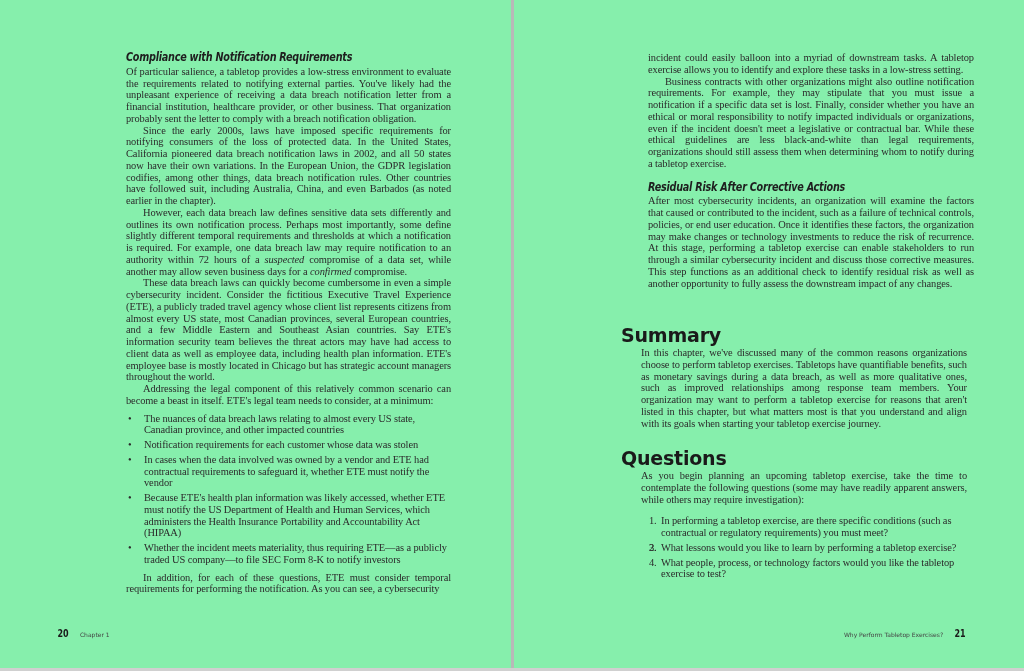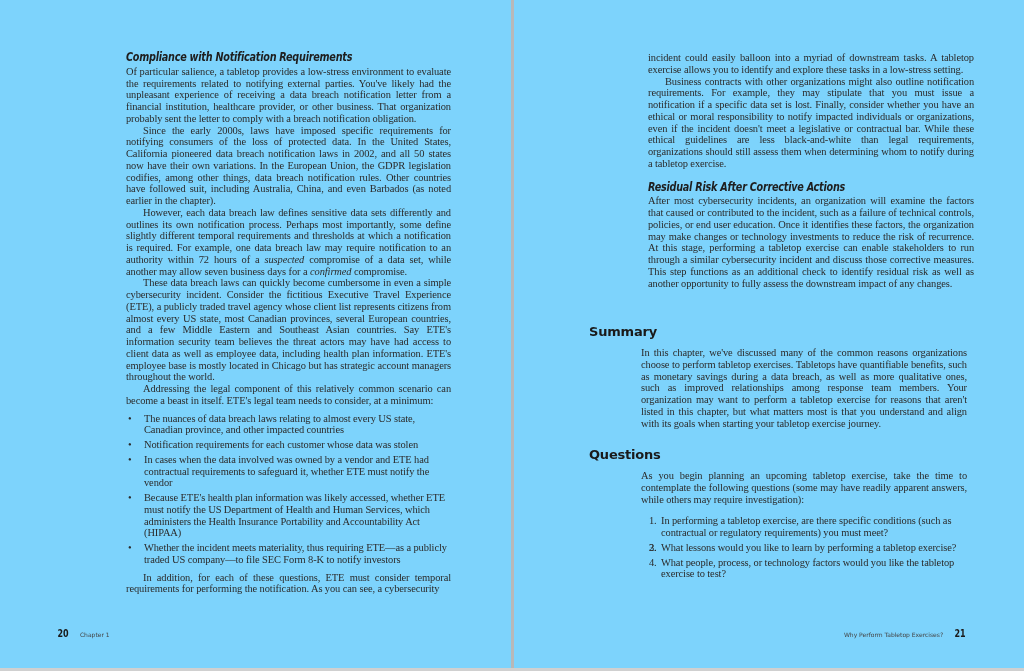--- a/index.html
+++ b/index.html
@@ -1,32 +1,32 @@
 <!DOCTYPE html>
 <html><head>
 <meta charset="utf-8">
 <style>
   * { box-sizing: border-box; margin: 0; padding: 0; }
   html, body { width: 1024px; height: 671px; overflow: hidden; background: #ffffff; }
   body { position: relative; font-family: "Liberation Serif", "DejaVu Serif", serif; color: #2a2a2a; }
 
-  .spread { position: absolute; left: 0; top: 0; width: 1024px; height: 671px; background: #7dd3fc; }
+  .spread { position: absolute; left: 0; top: 0; width: 1024px; height: 671px; background: #86efac; }
   .gutter { position: absolute; left: 511px; top: 0; width: 3px; height: 671px; background: #b8b8b8; }
   .bottom-edge { position: absolute; left: 0; bottom: 0; width: 1024px; height: 3px; background: #d0d0d0; }
 
   .page { position: absolute; top: 0; height: 671px; }
   .page-left { left: 0; width: 511px; }
   .page-right { left: 514px; width: 510px; }
 
   .body-text { font-size: 10.45px; line-height: 11.75px; letter-spacing: -0.1px; text-align: justify; color: #2b2b2b; }
   .col-left { position: absolute; left: 126px; top: 52px; width: 325px; }
   .col-right { position: absolute; left: 127px; top: 52px; width: 326px; margin-left: 7px; }
 
   .h2 { font-family: "DejaVu Sans", "Liberation Sans", sans-serif; font-weight: bold; font-style: italic; font-size: 11.5px; letter-spacing: -0.3px; color: #1e1e1e; transform: scaleX(0.84); transform-origin: left center; white-space: nowrap; margin-bottom: 2px; }
-  .h1 { position: absolute; font-family: "DejaVu Sans", "Liberation Sans", sans-serif; font-weight: bold; font-size: 13px; color: #1a1a1a; letter-spacing: -0.2px; }
+  .h1 { position: absolute; font-family: "DejaVu Sans", "Liberation Sans", sans-serif; font-weight: bold; font-size: 19px; color: #1a1a1a; letter-spacing: -0.2px; margin-left: 32px; }
 
   p { margin: 0; }
   .indent { text-indent: 17px; }
   em { font-style: italic; }
 
   ul.bullets { list-style: none; margin: 6px 0 6px 0; }
   ul.bullets li { position: relative; padding-left: 18px; margin-bottom: 3px; text-align: left; }
   ul.bullets li .bullet { position: absolute; left: 2px; top: 0; }
 
   ol.questions { list-style: none; margin: 10px 0 0 0; }

